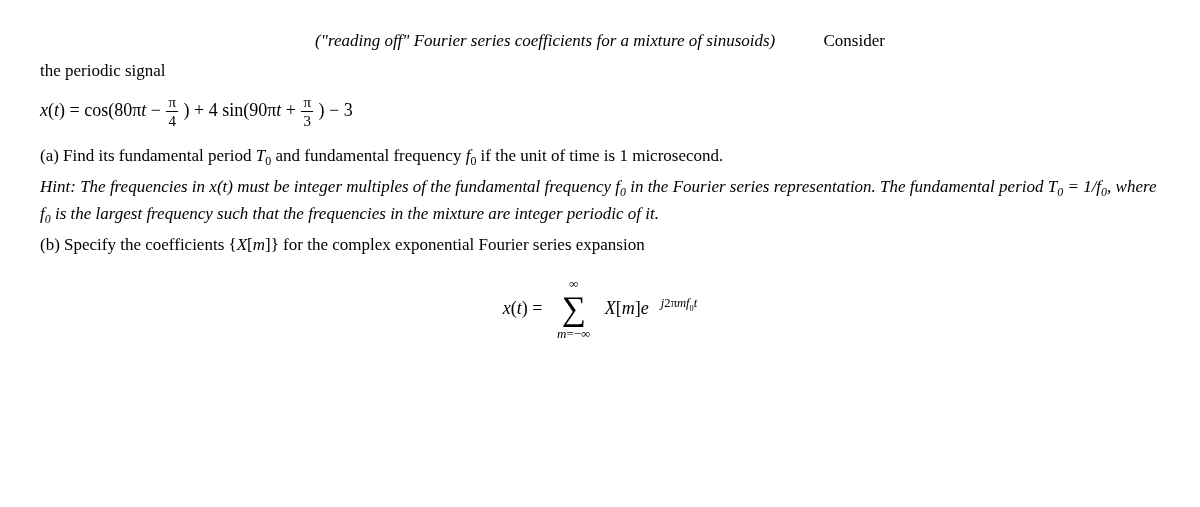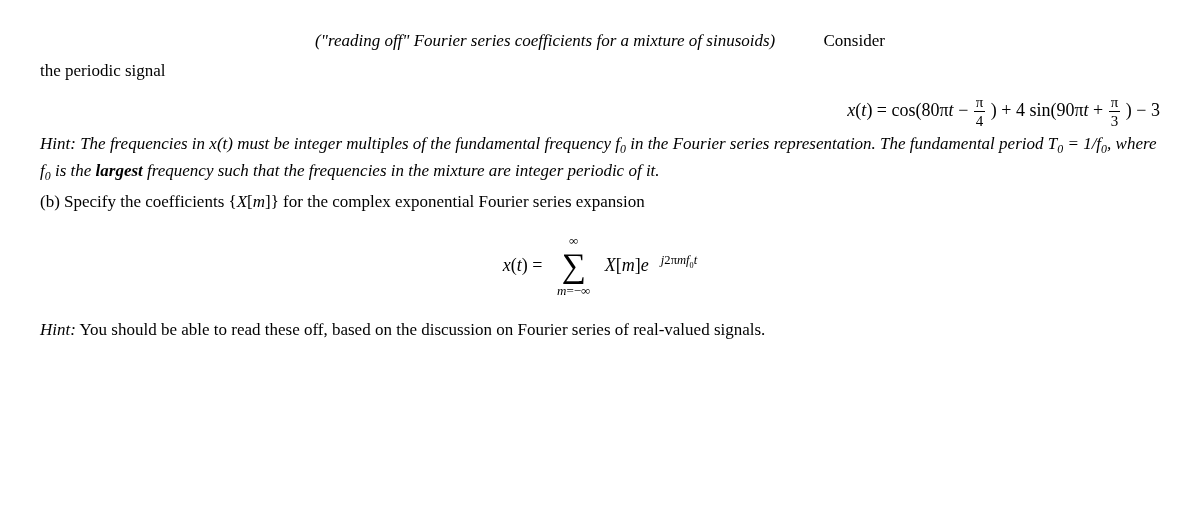--- a/index.html
+++ b/index.html
@@ -25,22 +25,22 @@
     }
     .header-line .roman {
       font-style: normal;
       margin-left: 44px;
     }
     .intro-line {
       font-style: normal;
       margin-bottom: 12px;
     }
     .formula-block {
-      text-align: right;
-      margin: 8px 0 0 0;
+      text-align: left;
+      margin: 8px 0 12px 0;
       font-size: 18px;
     }
     .body-text {
       margin-bottom: 4px;
       line-height: 1.6;
     }
     .hint-label {
       font-style: italic;
       font-weight: normal;
       font-family: Liberation Serif, serif;
@@ -137,24 +137,27 @@
       <span class="frac-den">4</span>
     </span>
     <span>) + 4 sin(90π<i>t</i> +</span>
     <span class="frac">
       <span class="frac-num">π</span>
       <span class="frac-den">3</span>
     </span>
     <span>) − 3</span>
   </div>
 
+  <div class="body-text">
+    (a) Find its fundamental period <i>T</i><sub>0</sub> and fundamental frequency <i>f</i><sub>0</sub> if the unit of time is 1 microsecond.
+  </div>
 
   <div class="body-text">
     <span class="hint-label">Hint:</span>
-    <span class="italic"> The frequencies in <i>x</i>(<i>t</i>) must be integer multiples of the fundamental frequency <i>f</i><sub>0</sub> in the Fourier series representation.  The fundamental period <i>T</i><sub>0</sub> = 1/<i>f</i><sub>0</sub>, where <i>f</i><sub>0</sub> is the <u style="text-decoration:none;font-weight:bold;font-style:italic;">largest</u></span>
+    <span class="italic"> The frequencies in <i>x</i>(<i>t</i>) must be integer multiples of the fundamental frequency <i>f</i><sub>0</sub> in the Fourier series representation.  The fundamental period <i>T</i><sub>0</sub> = 1/<i>f</i><sub>0</sub>, where <i>f</i><sub>0</sub> is the <u style="text-decoration:none;font-weight:normal;font-style:italic;">largest</u></span>
     <span class="italic" style="font-style:italic;"> fre­quency such that the frequencies in the mixture are integer periodic of it.</span>
   </div>
 
   <div class="body-text section-b">
     (b) Specify the coefficients {<i>X</i>[<i>m</i>]} for the complex exponential Fourier series expansion
   </div>
 
   <div class="sum-formula">
     <span class="sum-container">
       <span><i>x</i>(<i>t</i>) =</span>
@@ -162,17 +165,14 @@
       <span class="sigma-block">
         <span class="sigma-top">∞</span>
         <span class="sigma-symbol">∑</span>
         <span class="sigma-bottom"><i>m</i>=−∞</span>
       </span>
       &nbsp;
       <span><i>X</i>[<i>m</i>]<i>e</i><sup><i>j</i>2π<i>mf</i><sub style="font-size:0.65em;">0</sub><i>t</i></sup></span>
     </span>
   </div>
 
-  <div class="hint-final">
-    <span class="hint-label">Hint:</span><span class="roman-hint"> You should be able to read these off, based on the discussion on Fourier series of real-valued signals.</span>
-  </div>
 
 </div>
 
 </body></html>

